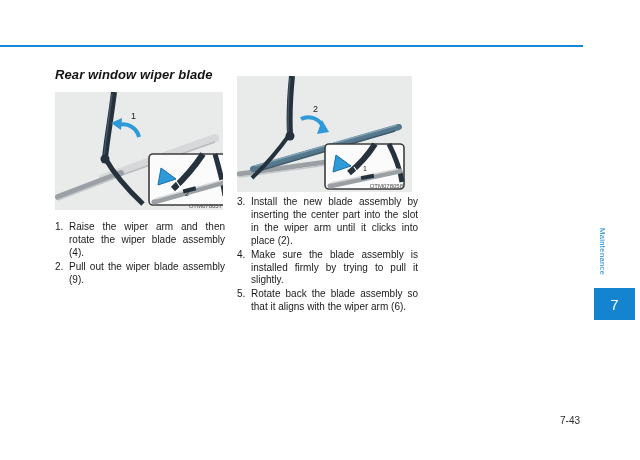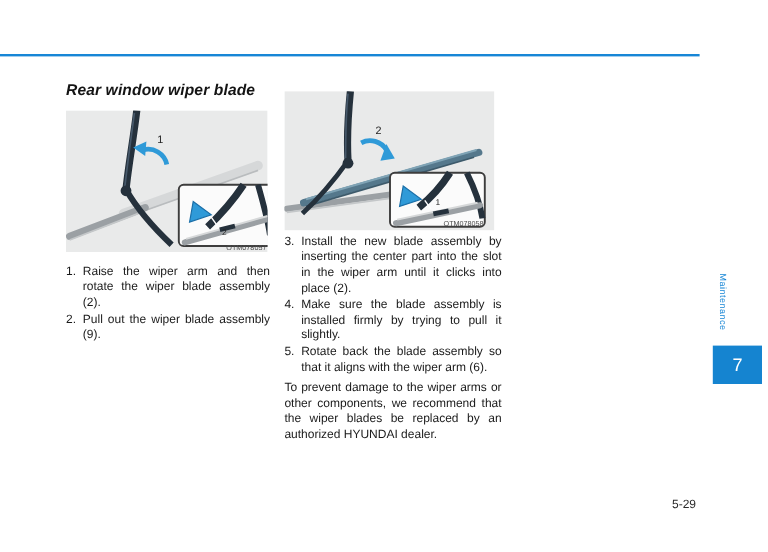--- a/index.html
+++ b/index.html
@@ -123,44 +123,43 @@
         <path d="M 122 98 L 117 91" stroke="#ffffff" stroke-width="1.2"></path>
         <text x="126" y="95" font-size="7" fill="#222222">1</text>
       </g>
       <text x="166" y="112" text-anchor="end" font-size="6" fill="#4d4d4d">OTM078058</text>
     </svg>
   </div>
 
   <div class="col col-left">
     <div class="step">
       <span class="num">1.</span>
-      <div class="txt">Raise the wiper arm and then rotate the wiper blade assembly (2).</div>
+      <div class="txt">Raise the wiper arm and then rotate the wiper blade assembly (4).</div>
     </div>
     <div class="step">
       <span class="num">2.</span>
       <div class="txt">Pull out the wiper blade assembly (9).</div>
     </div>
   </div>
 
   <div class="col col-right">
     <div class="step">
       <span class="num">3.</span>
       <div class="txt">Install the new blade assembly by inserting the center part into the slot in the wiper arm until it clicks into place (2).</div>
     </div>
     <div class="step">
       <span class="num">4.</span>
       <div class="txt">Make sure the blade assembly is installed firmly by trying to pull it slightly.</div>
     </div>
     <div class="step">
       <span class="num">5.</span>
       <div class="txt">Rotate back the blade assembly so that it aligns with the wiper arm (6).</div>
     </div>
-    <div class="note">To prevent damage to the wiper arms or other components, we recommend that the wiper blades be replaced by an authorized HYUNDAI dealer.</div>
   </div>
 
   <div class="side-tab-label">Maintenance</div>
   <div class="side-tab-box">
     <span>7</span>
   </div>
 
-  <div class="page-num">5-29</div>
+  <div class="page-num">7-43</div>
 
 </div>
 
 </body></html>

